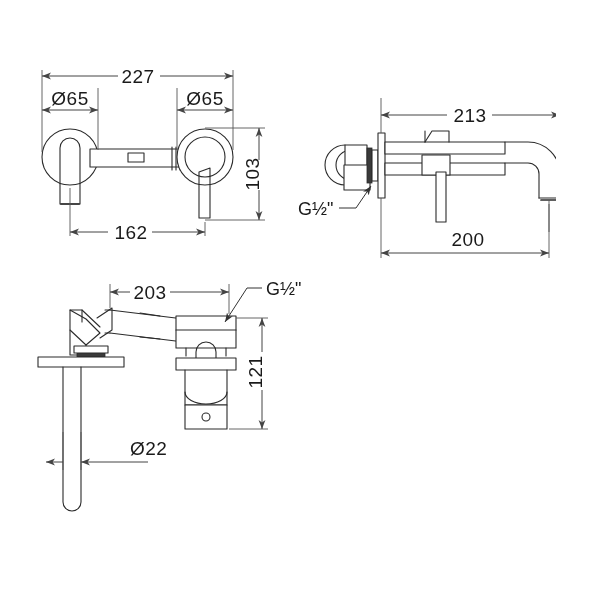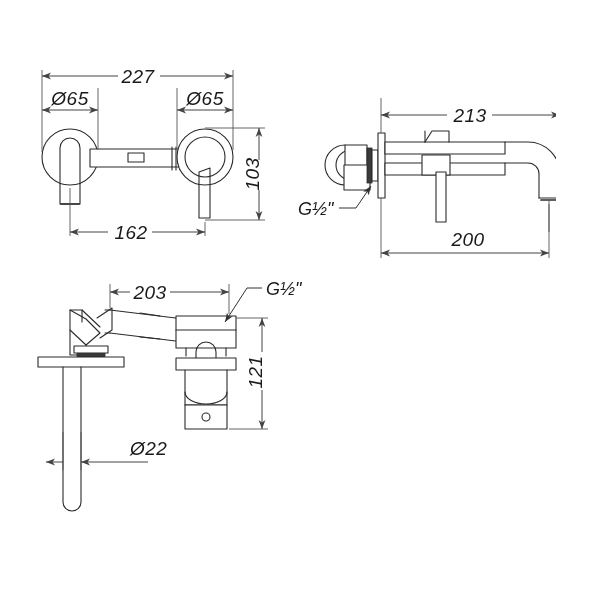--- a/index.html
+++ b/index.html
@@ -9,21 +9,20 @@
   }
   body {
     font-family: "Liberation Sans", sans-serif;
   }
   #drawing-sheet {
     position: relative;
     width: 556px;
     height: 600px;
     background: #ffffff;
     overflow: hidden;
-    font-style: italic;
   }
   #drawing-svg {
     display: block;
     width: 600px;
     height: 600px;
   }
   .dim-text {
     font-family: "Liberation Sans", sans-serif;
     font-size: 19px;
     fill: #1a1a1a;

